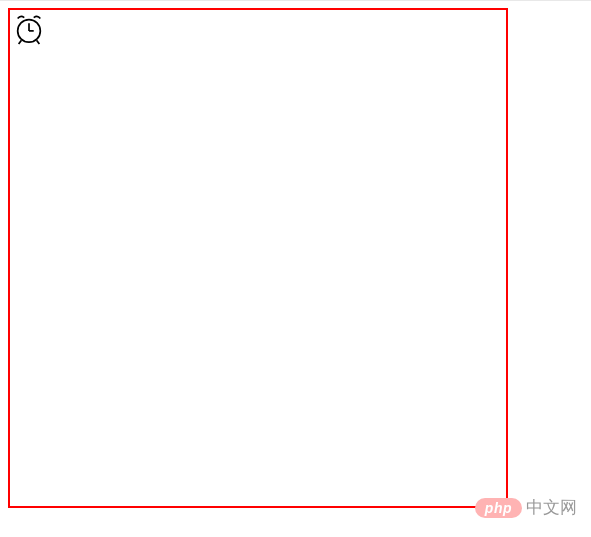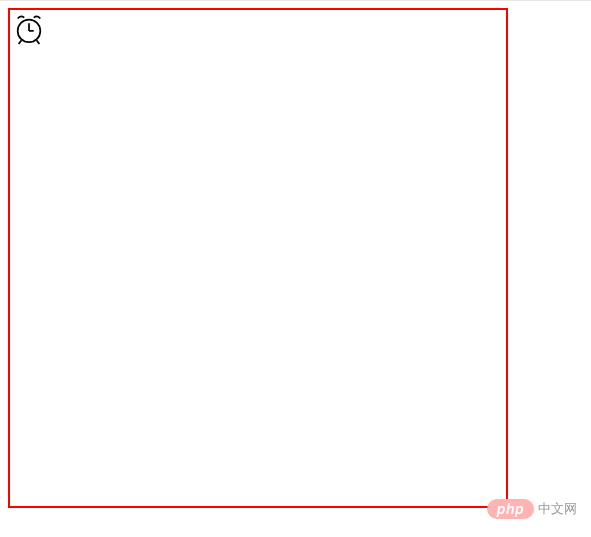--- a/index.html
+++ b/index.html
@@ -56,21 +56,21 @@
       color: #ffffff;
       font-style: italic;
       font-weight: bold;
       font-size: 14px;
       padding: 2px 10px;
       border-radius: 12px;
       letter-spacing: 0.5px;
     }
     .watermark-text {
       color: #999999;
-      font-size: 13px;
+      font-size: 17px;
       font-family: "Microsoft YaHei", sans-serif;
       text-align: right;
     }
   </style>
 </head>
 <body>
 
 <div class="top-divider"></div>
 
 <div class="red-box">

